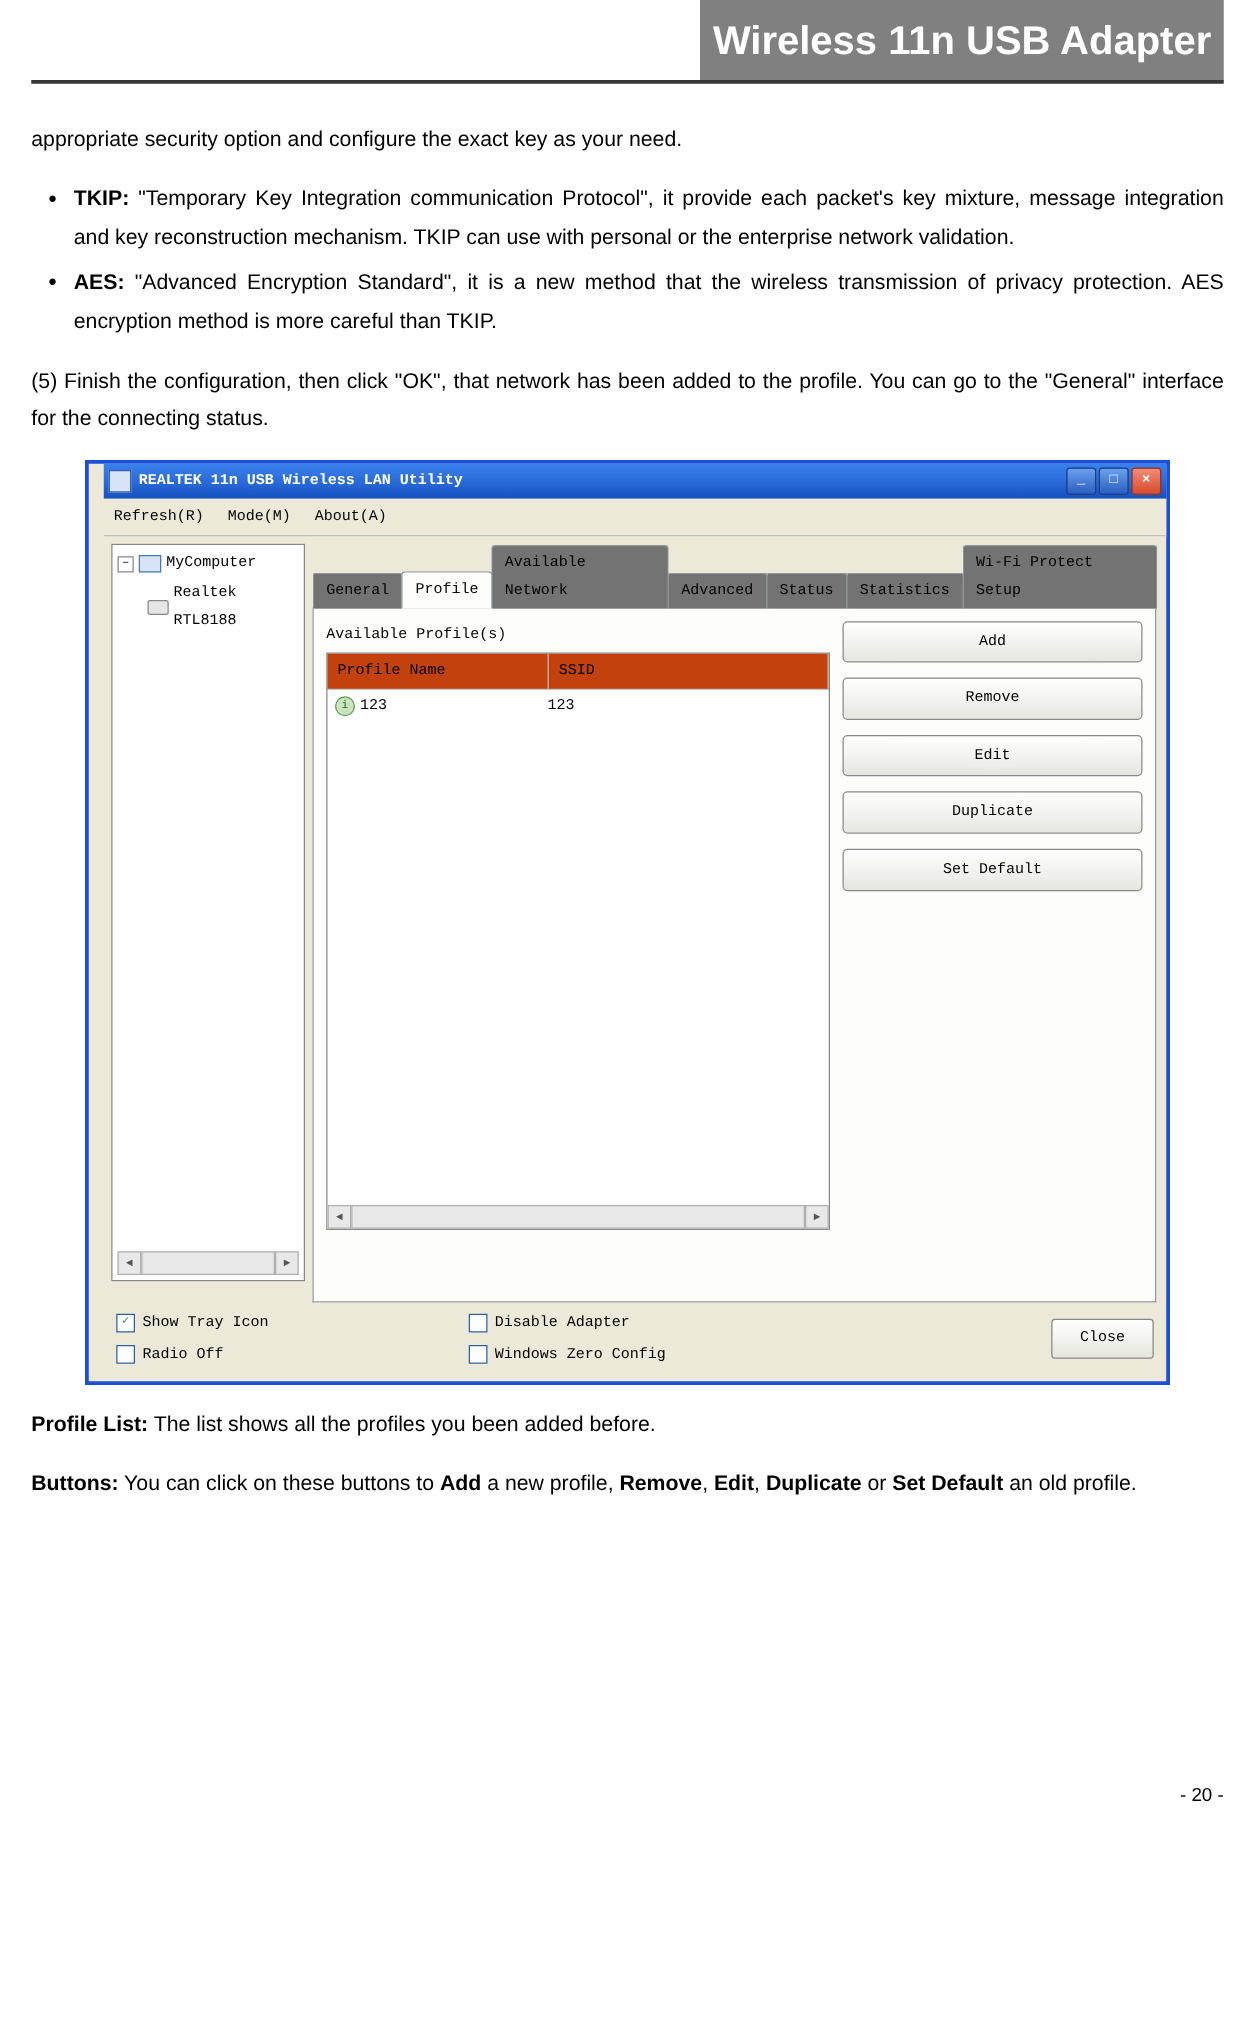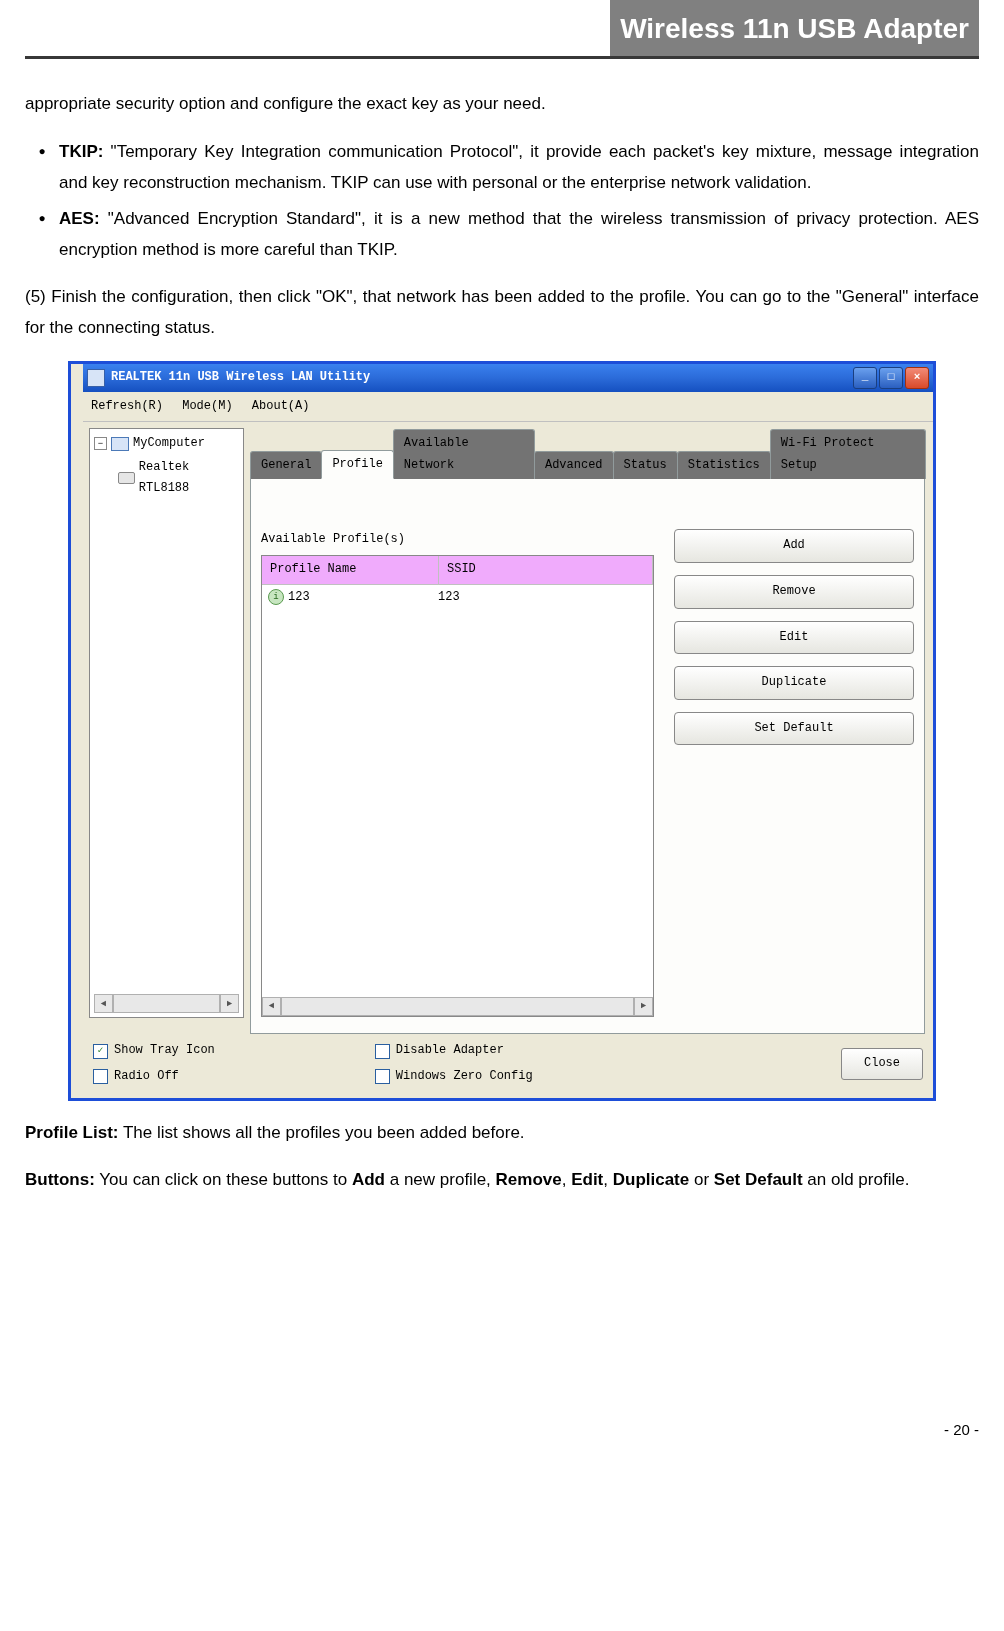--- a/index.html
+++ b/index.html
@@ -15,21 +15,21 @@
   }
   .header {
     border-bottom: 3px solid #383838;
     text-align: right;
     padding-bottom: 0;
     margin-bottom: 30px;
   }
   .header-title {
     background: #808080;
     color: #fff;
-    font-size: 28px;
+    font-size: 32px;
     font-weight: bold;
     padding: 4px 10px 2px 10px;
     display: inline-block;
   }
   .body-text { text-align: justify; }
   .bullet-list { margin: 0; padding: 0; list-style: none; }
   .bullet-item { display: flex; margin: 6px 0; text-align: justify; }
   .bullet-mark { width: 34px; flex: 0 0 34px; text-align: center; font-size: 12px; padding-top:4px;}
   .bullet-body { flex: 1; }
   .bold { font-weight: bold; }
@@ -78,25 +78,25 @@
   .tree-child .ni { width:16px; height:10px; background:#e6e6e6; border:1px solid #888; border-radius:2px;}
   .tree-scroll { margin-top:auto; display:flex; align-items:center; }
   .tree-scroll .sb { height:17px; background:#e8e8e8; border:1px solid #b0b0b0; }
   .tree-scroll .arrow { width:17px; display:flex; align-items:center; justify-content:center; font-size:9px; color:#555;}
   .tree-scroll .track { flex:1; }
   .right-pane { flex:1; padding:6px 8px 0 0; }
   .tabstrip { display:flex; align-items:flex-end; gap:0; border-bottom:1px solid #919b9c; }
   .tab { padding:3px 10px; border:1px solid #919b9c; border-bottom:none; background:#737373; border-radius:3px 3px 0 0; margin-right:-1px; position:relative; top:1px;}
   .tab.active { background:#fdfdfb; border-bottom:1px solid #fdfdfb; z-index:2; }
   .tab-body { border:1px solid #919b9c; border-top:none; background:#fdfdfb; padding:10px; height:555px; box-sizing:border-box; position:relative;}
-  .tab-body-inner { display:flex; gap:20px;margin-top:40px; }
+  .tab-body-inner { display:flex; gap:10px; }
   .list-area { flex:1; }
   .list-label { margin-bottom:4px; }
   .list-box { border:1px solid #888; background:#fff; height:460px; display:flex; flex-direction:column; }
-  .list-header { display:flex; background:#f0abfc; border-bottom:1px solid #c0c0c0;}
+  .list-header { display:flex; background:#c2410c; border-bottom:1px solid #c0c0c0;}
   .list-header div { padding:3px 8px; border-right:1px solid #c0c0c0; }
   .col-name { width:160px; }
   .col-ssid { flex:1; }
   .list-row { display:flex; padding:2px 0; }
   .list-row .c1 { width:168px; padding-left:6px; display:flex; align-items:center; gap:4px;}
   .list-row .c2 { flex:1; padding-left:2px;}
   .row-icon { width:14px; height:14px; border-radius:50%; background:#c7e6c0; border:1px solid #5a9a50; display:flex; align-items:center; justify-content:center; font-size:9px; color:#2a6a20;}
   .list-hscroll { margin-top:auto; display:flex; }
   .btn-col { width:240px; display:flex; flex-direction:column; gap:12px; }
   .p-btn { border:1px solid #888; border-radius:4px; background:linear-gradient(#fff,#e6e6e0); padding:5px 0; text-align:center; }

